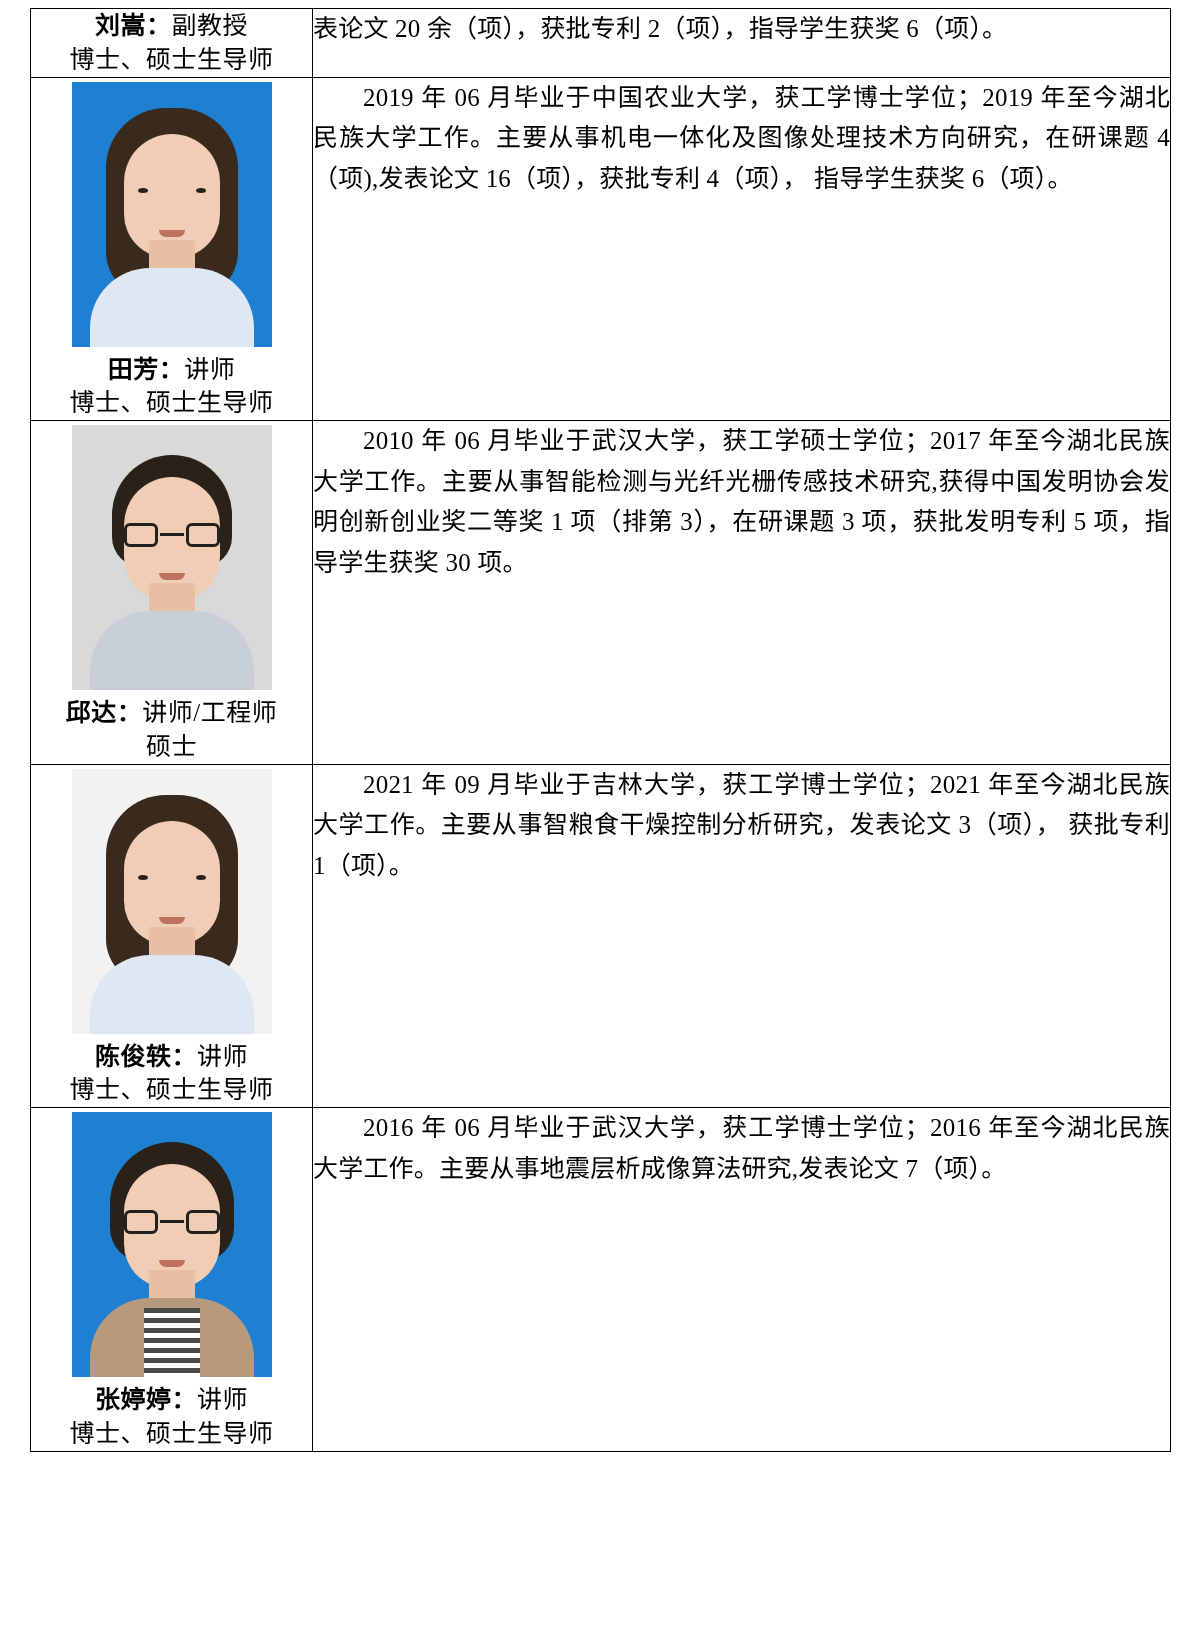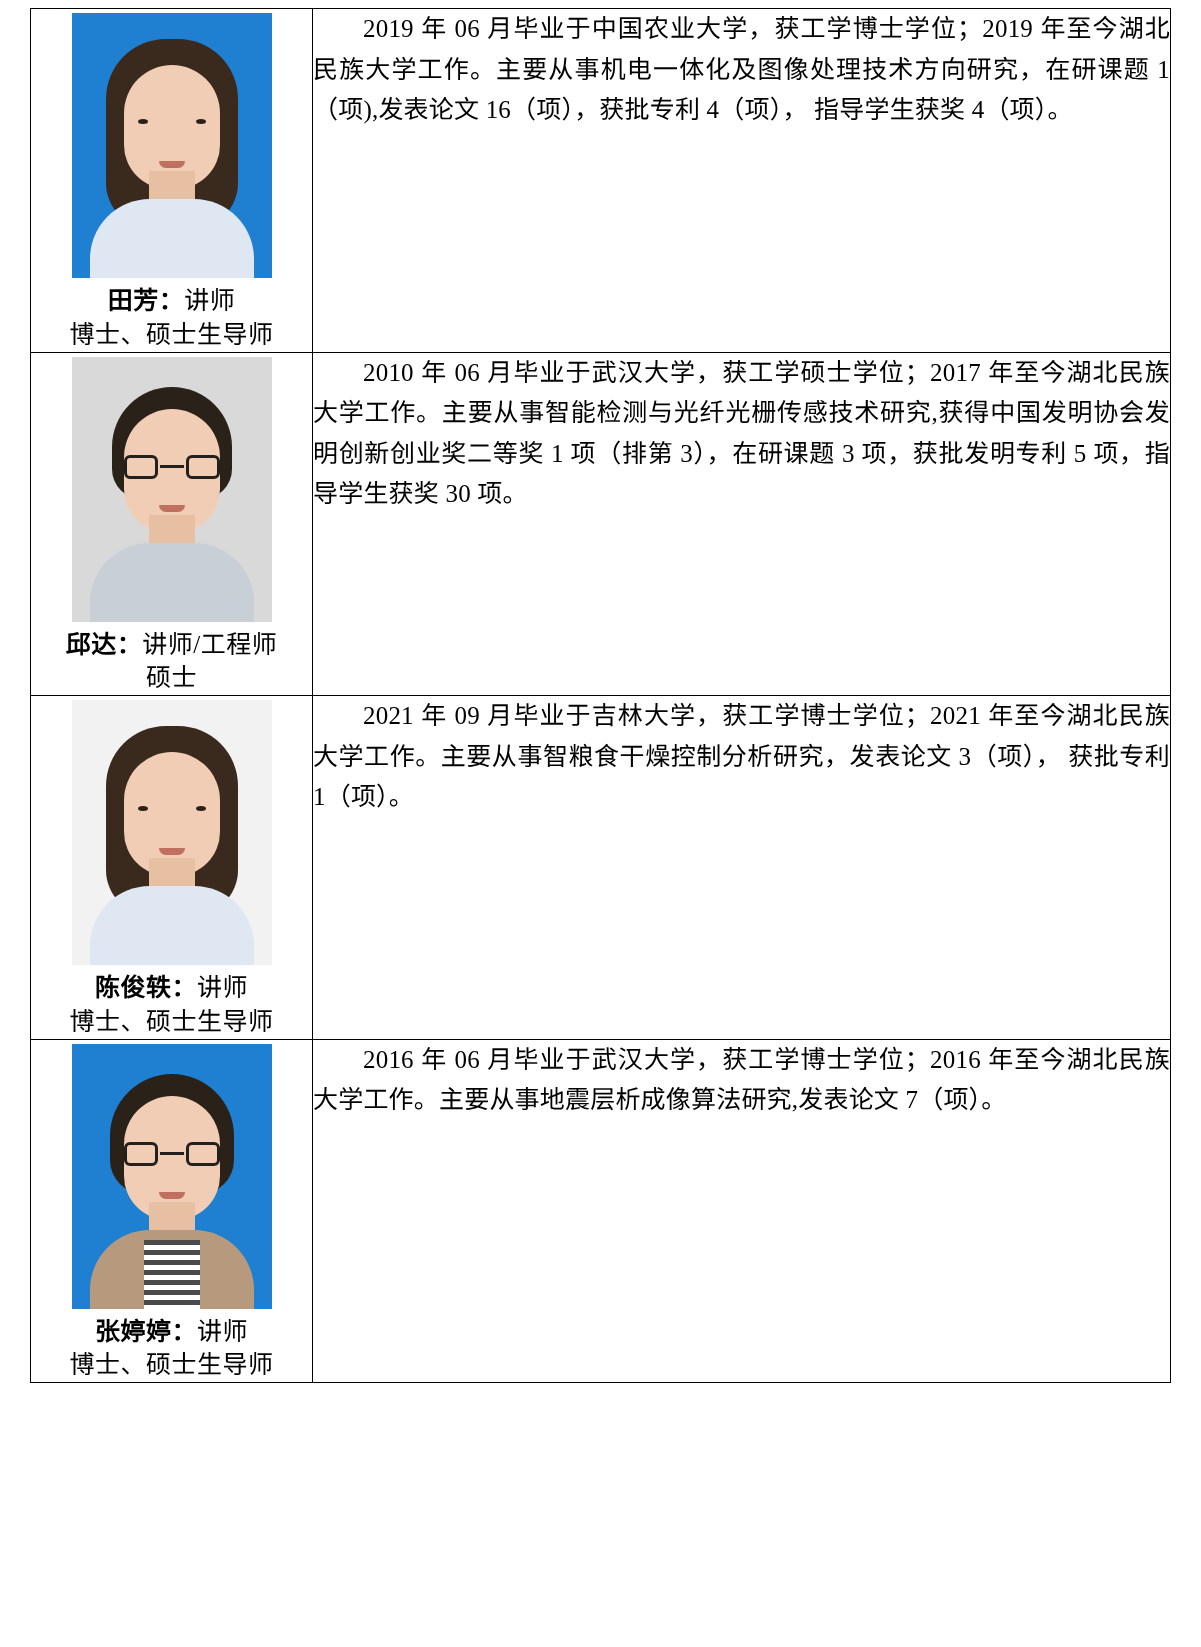--- a/index.html
+++ b/index.html
@@ -196,41 +196,52 @@
   }
 </style>
 </head>
 <body>
 
 <div class="page">
 
   <table class="faculty-table">
     <tbody>
 
+      <tr>
+        <td class="person-cell">
+          <div class="name-line">
+            <span class="bold">刘嵩</span><span class="bold">：</span><span>副教授</span>
+          </div>
+          <div class="name-line">博士、硕士生导师</div>
+        </td>
+        <td class="bio-cell">
+          <p class="bio-text" style="text-indent:0">表论文 20 余（项），获批专利 2（项），指导学生获奖 6（项）。</p>
+        </td>
+      </tr>
 
       <tr>
         <td class="person-cell">
           <div class="portrait p-blue">
             <div class="face-wrap">
               <div class="hair hair-long"></div>
               <div class="face"></div>
               <div class="eye l"></div>
               <div class="eye r"></div>
               <div class="mouth"></div>
               <div class="neck"></div>
               <div class="body-sh"></div>
             </div>
           </div>
           <div class="name-line">
             <span class="bold">田芳</span><span class="bold">：</span><span>讲师</span>
           </div>
           <div class="name-line">博士、硕士生导师</div>
         </td>
         <td class="bio-cell">
-          <p class="bio-text">2019 年 06 月毕业于中国农业大学，获工学博士学位；2019 年至今湖北民族大学工作。主要从事机电一体化及图像处理技术方向研究，在研课题 1（项),发表论文 16（项），获批专利 4（项）， 指导学生获奖 4（项）。</p>
+          <p class="bio-text">2019 年 06 月毕业于中国农业大学，获工学博士学位；2019 年至今湖北民族大学工作。主要从事机电一体化及图像处理技术方向研究，在研课题 4（项),发表论文 16（项），获批专利 4（项）， 指导学生获奖 6（项）。</p>
         </td>
       </tr>
 
       <tr>
         <td class="person-cell">
           <div class="portrait p-gray">
             <div class="face-wrap">
               <div class="hair hair-short"></div>
               <div class="face"></div>
               <div class="glasses">

